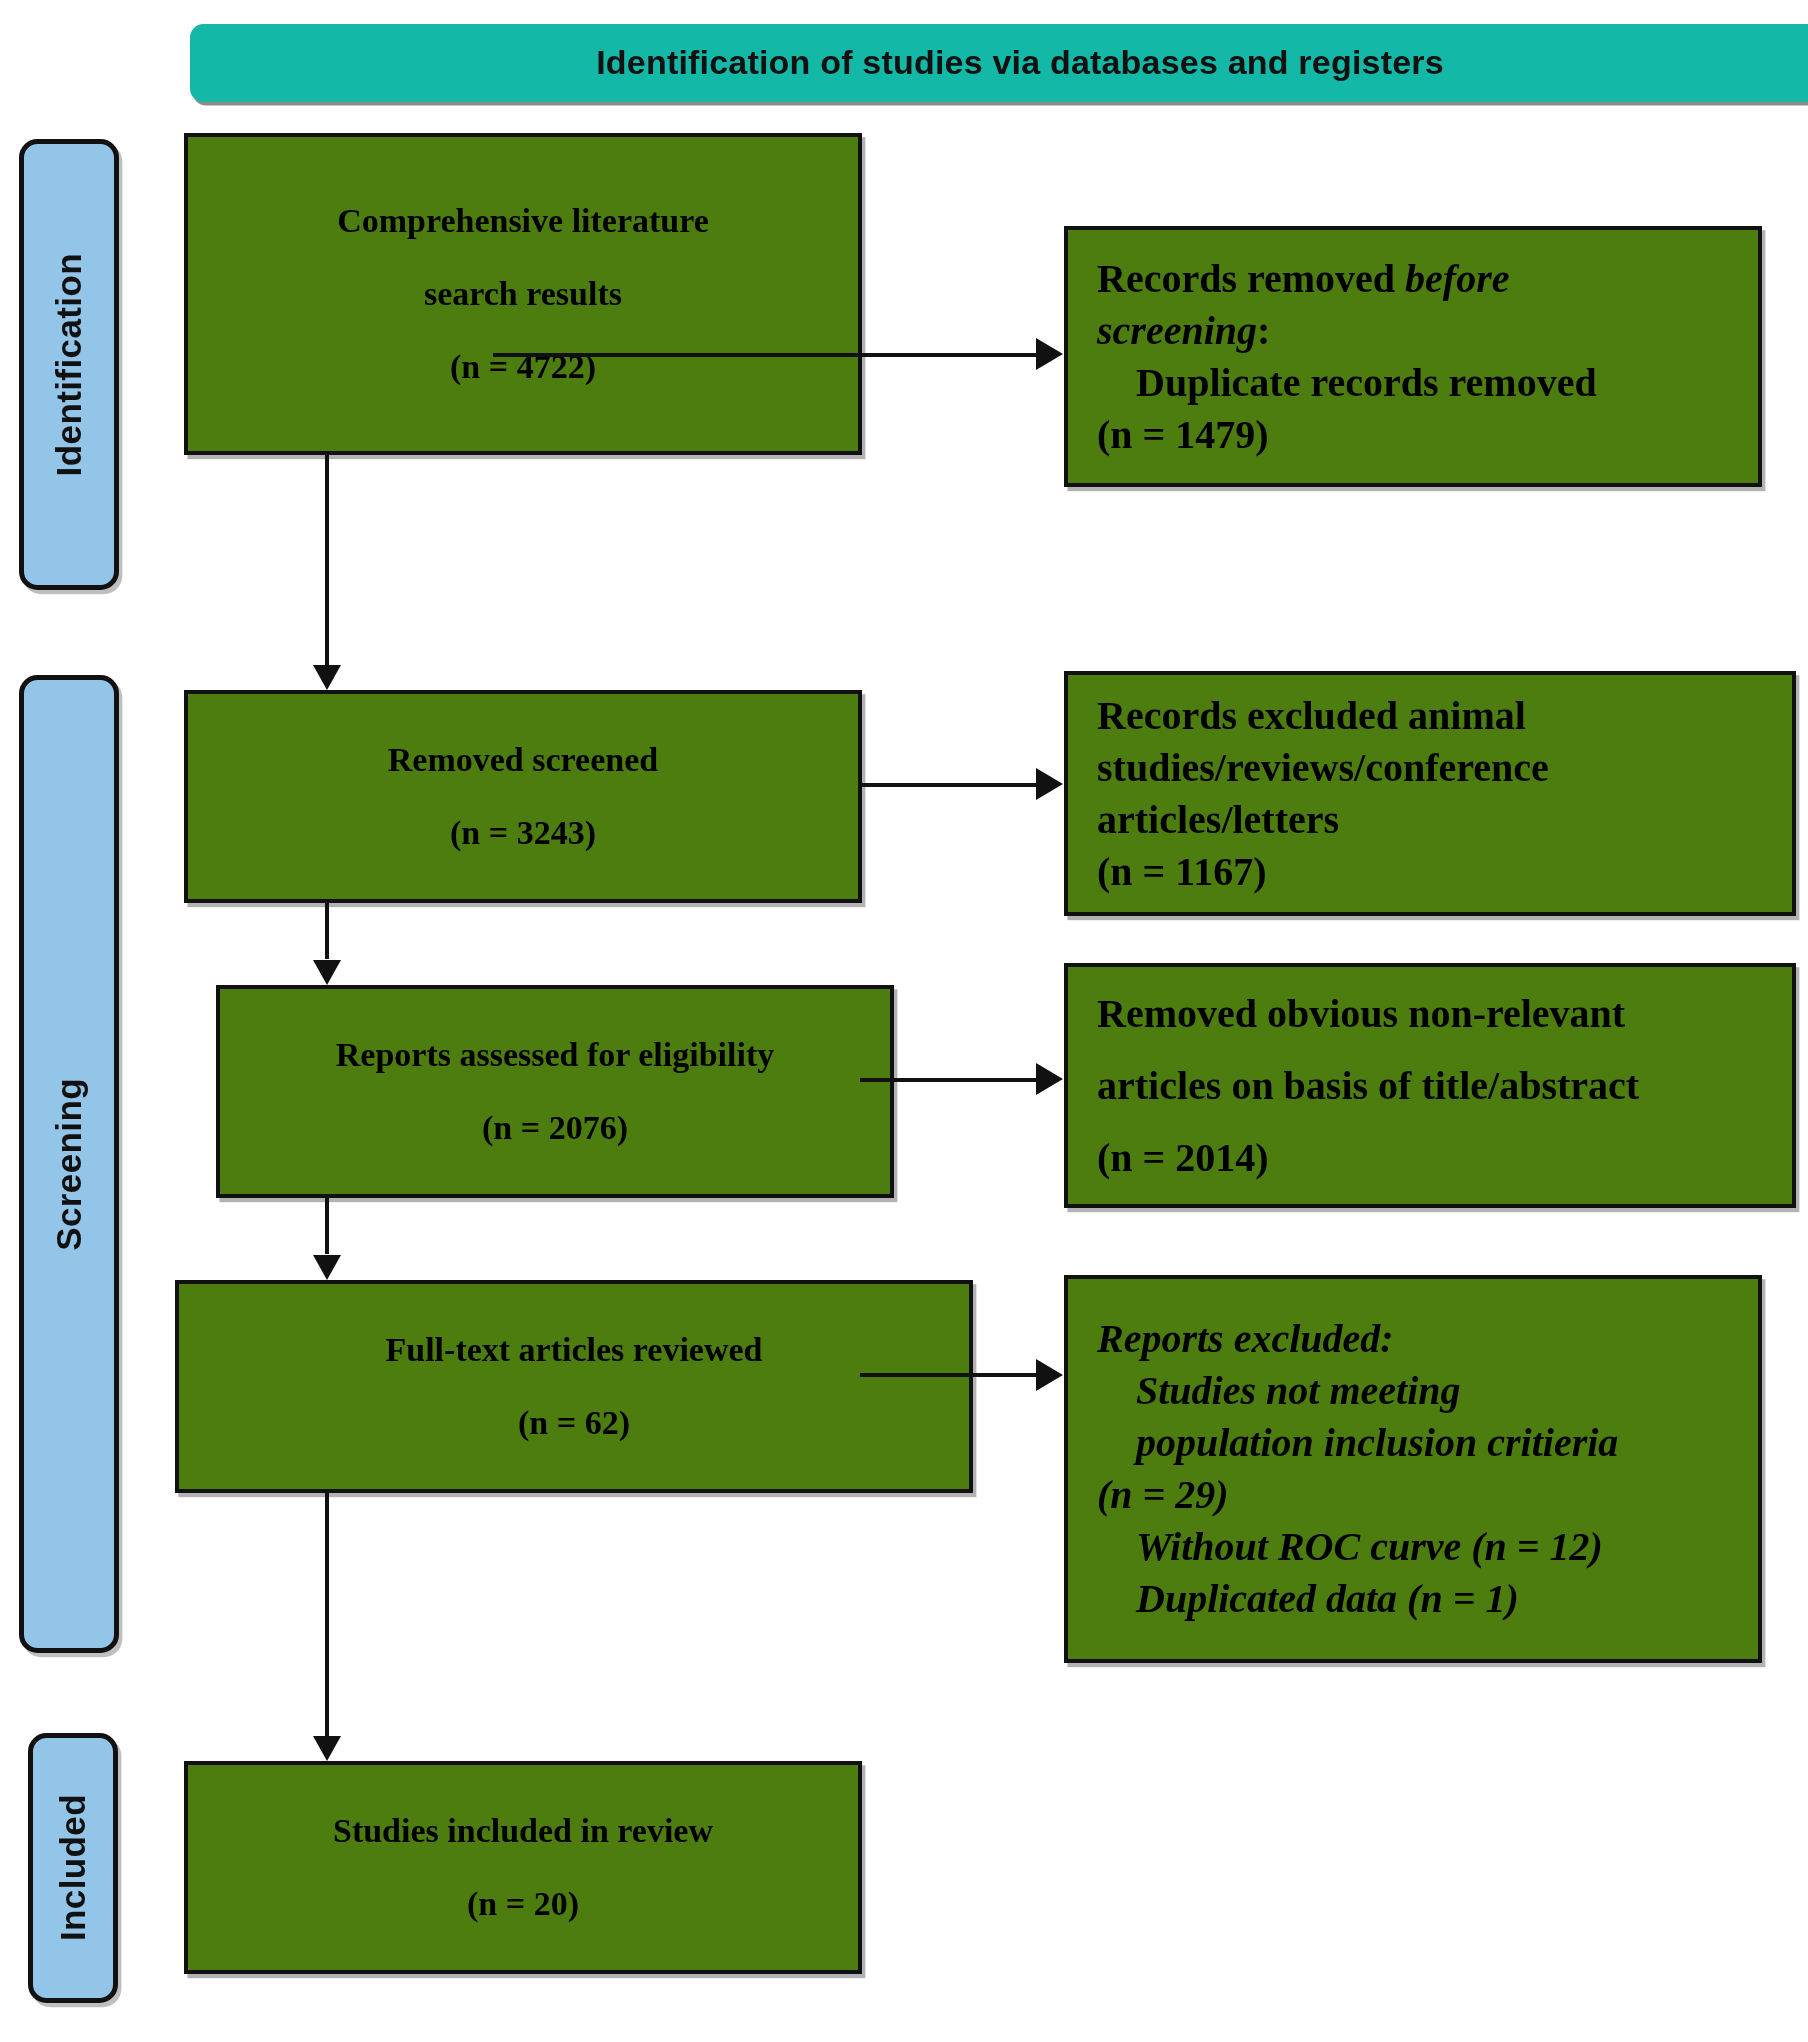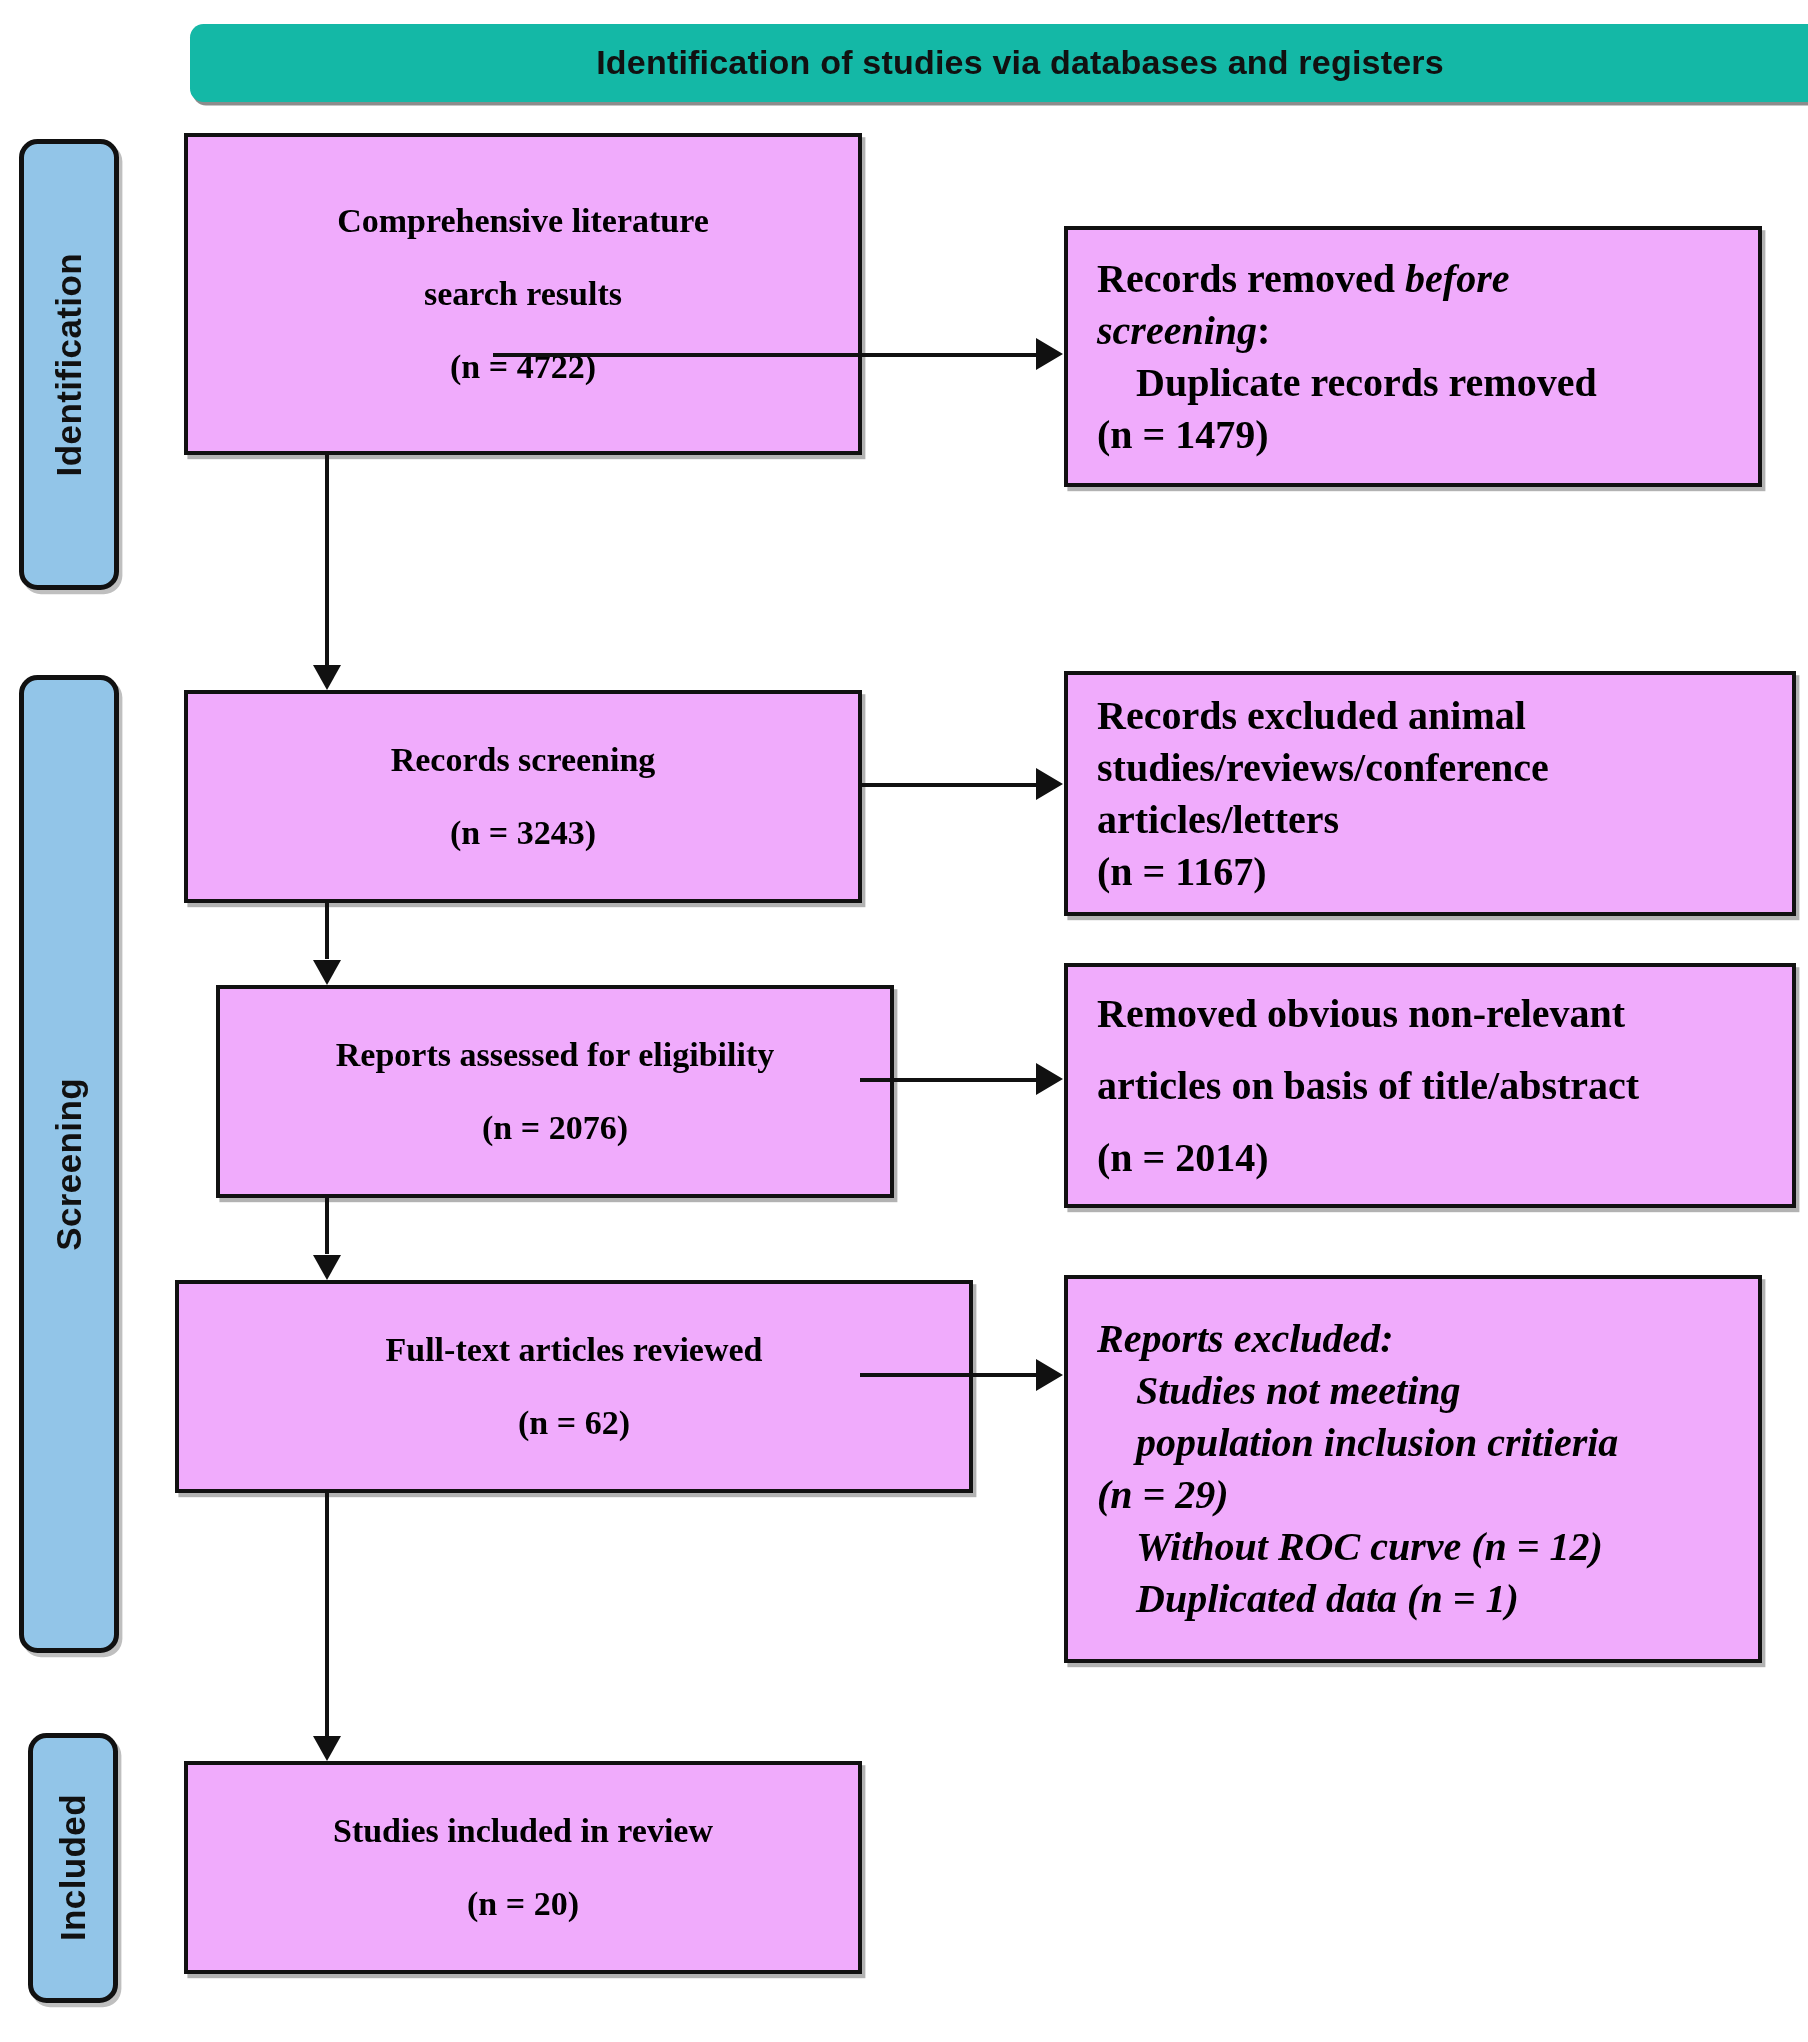--- a/index.html
+++ b/index.html
@@ -50,21 +50,21 @@
     white-space:nowrap;
     letter-spacing:0.4px;
   }
   #tab-identification { left:18.6px;  top:139px;  width:100px; height:451px; }
   #tab-screening     { left:18.6px;  top:675px;  width:100px; height:978px; }
   #tab-included      { left:28px;  top:1733px; width:90px; height:270px; }
 
   
   .fbox {
     position:absolute;
-    background:#f0abfc;
+    background:#4d7c0f;
     border:4.2px solid #111111;
     box-shadow:3.4px 4.2px 0 rgba(0,0,0,0.30);
     display:flex;
     flex-direction:column;
     justify-content:center;
   }
   .fbox.center { align-items:center; text-align:center; }
   .fbox.left   { align-items:flex-start; text-align:left; padding-left:29px; padding-right:15px; }
 
   .fline {
@@ -159,21 +159,21 @@
     <span class="vtext">Included</span>
   </div>
 
   <div class="fbox center" id="box-search">
     <div class="fline">Comprehensive literature</div>
     <div class="fline gap">search results</div>
     <div class="fline gap">(n = 4722)</div>
   </div>
 
   <div class="fbox center" id="box-screened">
-    <div class="fline">Records screening</div>
+    <div class="fline">Removed screened</div>
     <div class="fline gap">(n = 3243)</div>
   </div>
 
   <div class="fbox center" id="box-eligibility">
     <div class="fline">Reports assessed for eligibility</div>
     <div class="fline gap">(n = 2076)</div>
   </div>
 
   <div class="fbox center" id="box-fulltext">
     <div class="fline">Full-text articles reviewed</div>

